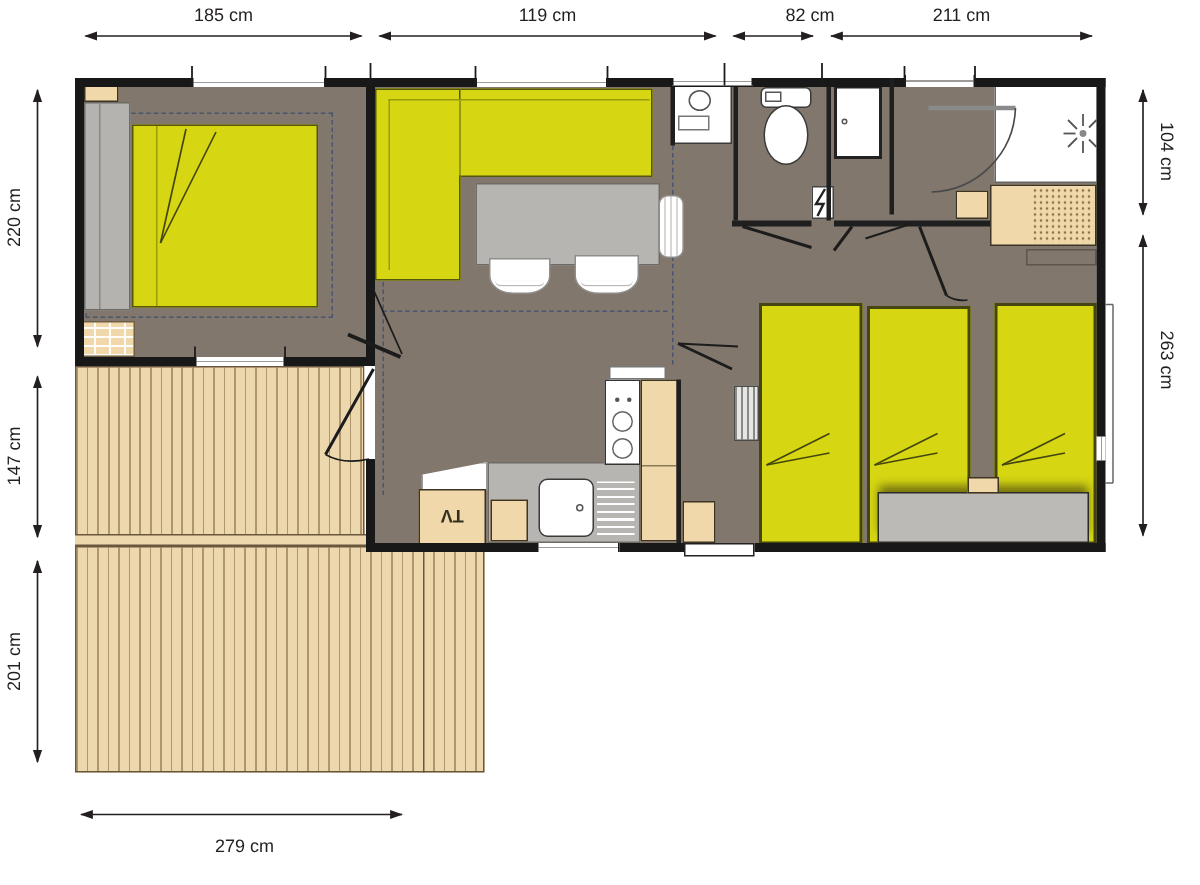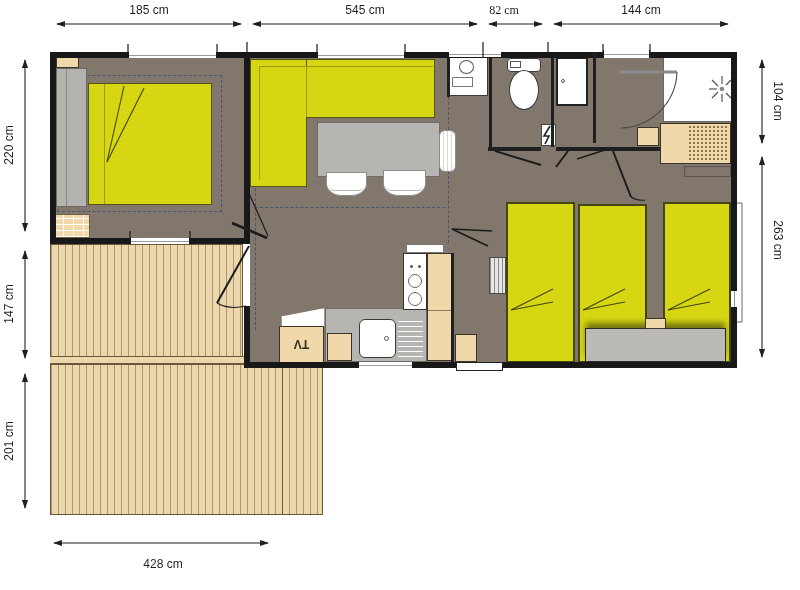--- a/index.html
+++ b/index.html
@@ -246,23 +246,23 @@
     </g>
 
     <g stroke="#666" stroke-width="1">
       <line x1="742" y1="203" x2="742" y2="322"></line>
       <line x1="737" y1="203" x2="742" y2="203"></line>
       <line x1="737" y1="322" x2="742" y2="322"></line>
     </g>
   </svg>
 
   <div class="dim" style="left:149px;top:10px;">185 cm</div>
-  <div class="dim" style="left:365px;top:10px;">545 cm</div>
-  <div class="dim" style="left:504px;top:10px;font-family:Liberation Serif, serif;">82 cm</div>
-  <div class="dim" style="left:641px;top:10px;">144 cm</div>
+  <div class="dim" style="left:365px;top:10px;">119 cm</div>
+  <div class="dim" style="left:540px;top:10px;">82 cm</div>
+  <div class="dim" style="left:641px;top:10px;">211 cm</div>
   <div class="dim-vl" style="left:9px;top:145px;">220 cm</div>
   <div class="dim-vl" style="left:9px;top:304px;">147 cm</div>
   <div class="dim-vl" style="left:9px;top:441px;">201 cm</div>
   <div class="dim-vr" style="left:778px;top:101px;">104 cm</div>
   <div class="dim-vr" style="left:778px;top:240px;">263 cm</div>
-  <div class="dim" style="left:163px;top:564px;">428 cm</div>
+  <div class="dim" style="left:163px;top:564px;">279 cm</div>
 
 </div>
 
 </body></html>

